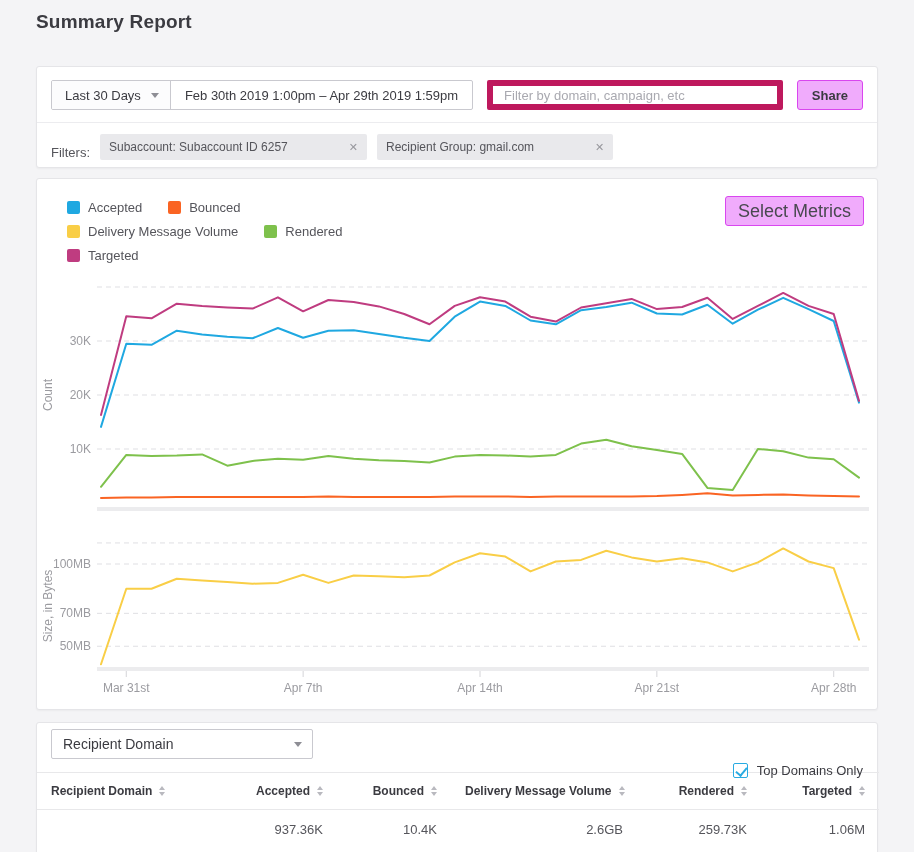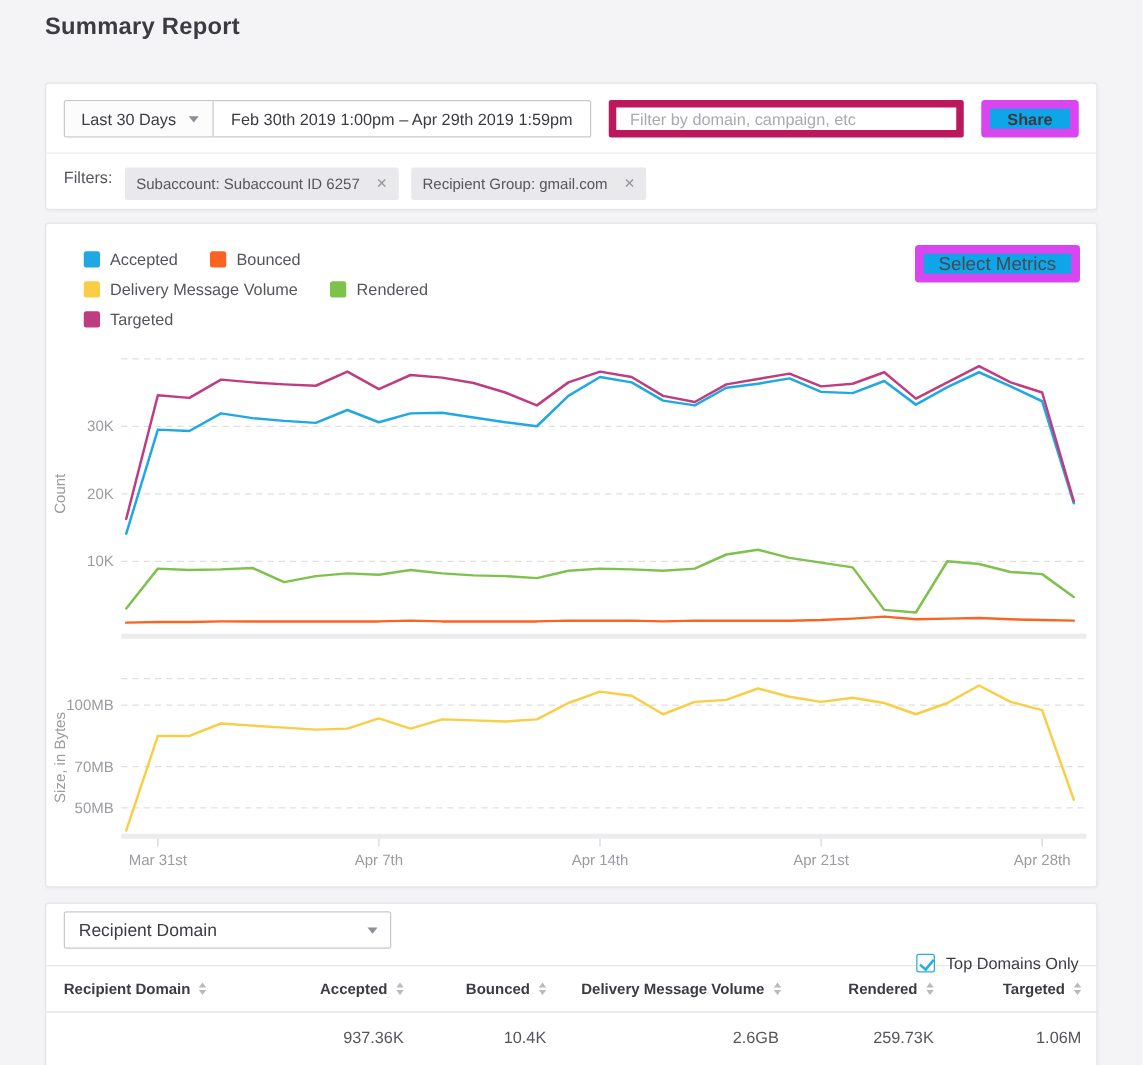--- a/index.html
+++ b/index.html
@@ -15,32 +15,32 @@
   .panel-table   { top:722px; height:240px; }
 
   
   .fb-row1 { display:flex; align-items:center; padding:13px 14px 12px 14px; }
   .daterange { display:flex; align-items:stretch; height:30px; border:1px solid #c9c9cf; border-radius:2px; overflow:hidden; background:#fff; }
   .preset { display:flex; align-items:center; padding:0 11px 0 13px; border-right:1px solid #c9c9cf; background:#fcfcfd; cursor:pointer; font-size:13px; color:#3b3b41; white-space:nowrap; }
   .caret { width:0; height:0; border-left:4px solid transparent; border-right:4px solid transparent; border-top:5px solid #8e8e95; margin-left:10px; }
   .daterange-value { display:flex; align-items:center; padding:0 14px; font-size:13px; color:#3b3b41; white-space:nowrap; }
   .filter-input { flex:1; margin:0 14px; height:30px; border:6px solid #be185d; border-radius:2px; padding:0 11px; font-size:13px; font-family:"Liberation Sans",sans-serif; color:#3b3b41; outline:none; }
   .filter-input::placeholder { color:#a9a9b0; }
-  .btn { height:30px; padding:0 14px; background:#0ea5e9; border:7px solid #d946ef; border-radius:3px; font-size:13px; font-weight:bold; color:#3b3b41; font-family:"Liberation Sans",sans-serif; cursor:pointer; white-space:nowrap; }
+  .btn { height:30px; padding:0 14px; background:#f0abfc; border:1px solid #d946ef; border-radius:3px; font-size:13px; font-weight:bold; color:#3b3b41; font-family:"Liberation Sans",sans-serif; cursor:pointer; white-space:nowrap; }
   .fb-divider { border:none; border-top:1px solid #ececef; }
-  .fb-row2 { display:flex; align-items:flex-start; padding:11px 14px; gap:10px; }
+  .fb-row2 { display:flex; align-items:flex-end; padding:11px 14px; gap:10px; }
   .filters-label { font-size:13px; color:#55555b; }
-  .chip { display:inline-flex; align-items:center; background:#e9e9ec; border-radius:2px; padding:6px 9px; font-size:12px; color:#55555b; }
+  .chip { display:inline-flex; align-items:center; background:#e9e9ec; border-radius:2px; padding:6px 9px; font-size:12px; color:#55555b;gap:48px; }
   .chip .chip-x { margin-left:13px; font-size:11px; color:#97979d; cursor:pointer; line-height:1; }
 
   
   .legend { position:absolute; left:30px; top:21px; width:340px; display:flex; flex-wrap:wrap; column-gap:26px; row-gap:9px; }
   .legend-item { display:flex; align-items:center; gap:8px; font-size:13px; color:#55555b; white-space:nowrap; }
   .swatch { width:13px; height:13px; border-radius:2px; flex:0 0 13px; }
-  .select-metrics { position:absolute; right:13px; top:17px; font-weight:normal; font-size:15px; color:#494950; padding:0 12px; }
+  .select-metrics { position:absolute; right:13px; top:17px; font-weight:normal; font-size:18px; color:#494950; padding:0 12px; }
   .chart-svg { position:absolute; left:0; display:block; }
   #chart-count { top:100px; }
   #chart-size  { top:342px; }
 
   
   .groupby-label { padding:16px 14px 0 14px; font-size:12px; color:#55555b; }
   .groupby-select { display:flex; align-items:center; justify-content:space-between; width:262px; height:30px; margin:6px 0 0 14px; border:1px solid #c9c9cf; border-radius:2px; padding:0 10px 0 11px; font-size:14px; color:#3b3b41; cursor:pointer; background:#fff; }
   .topdomains { position:absolute; right:14px; top:40px; display:flex; align-items:center; gap:9px; cursor:pointer; }
   .checkbox { position:relative; width:15px; height:15px; border:1px solid #29abe2; border-radius:2px; background:#fff; }
   .checkbox.checked::after { content:""; position:absolute; left:4px; top:1px; width:5px; height:9px; border:solid #29abe2; border-width:0 2px 2px 0; transform:rotate(40deg); }

